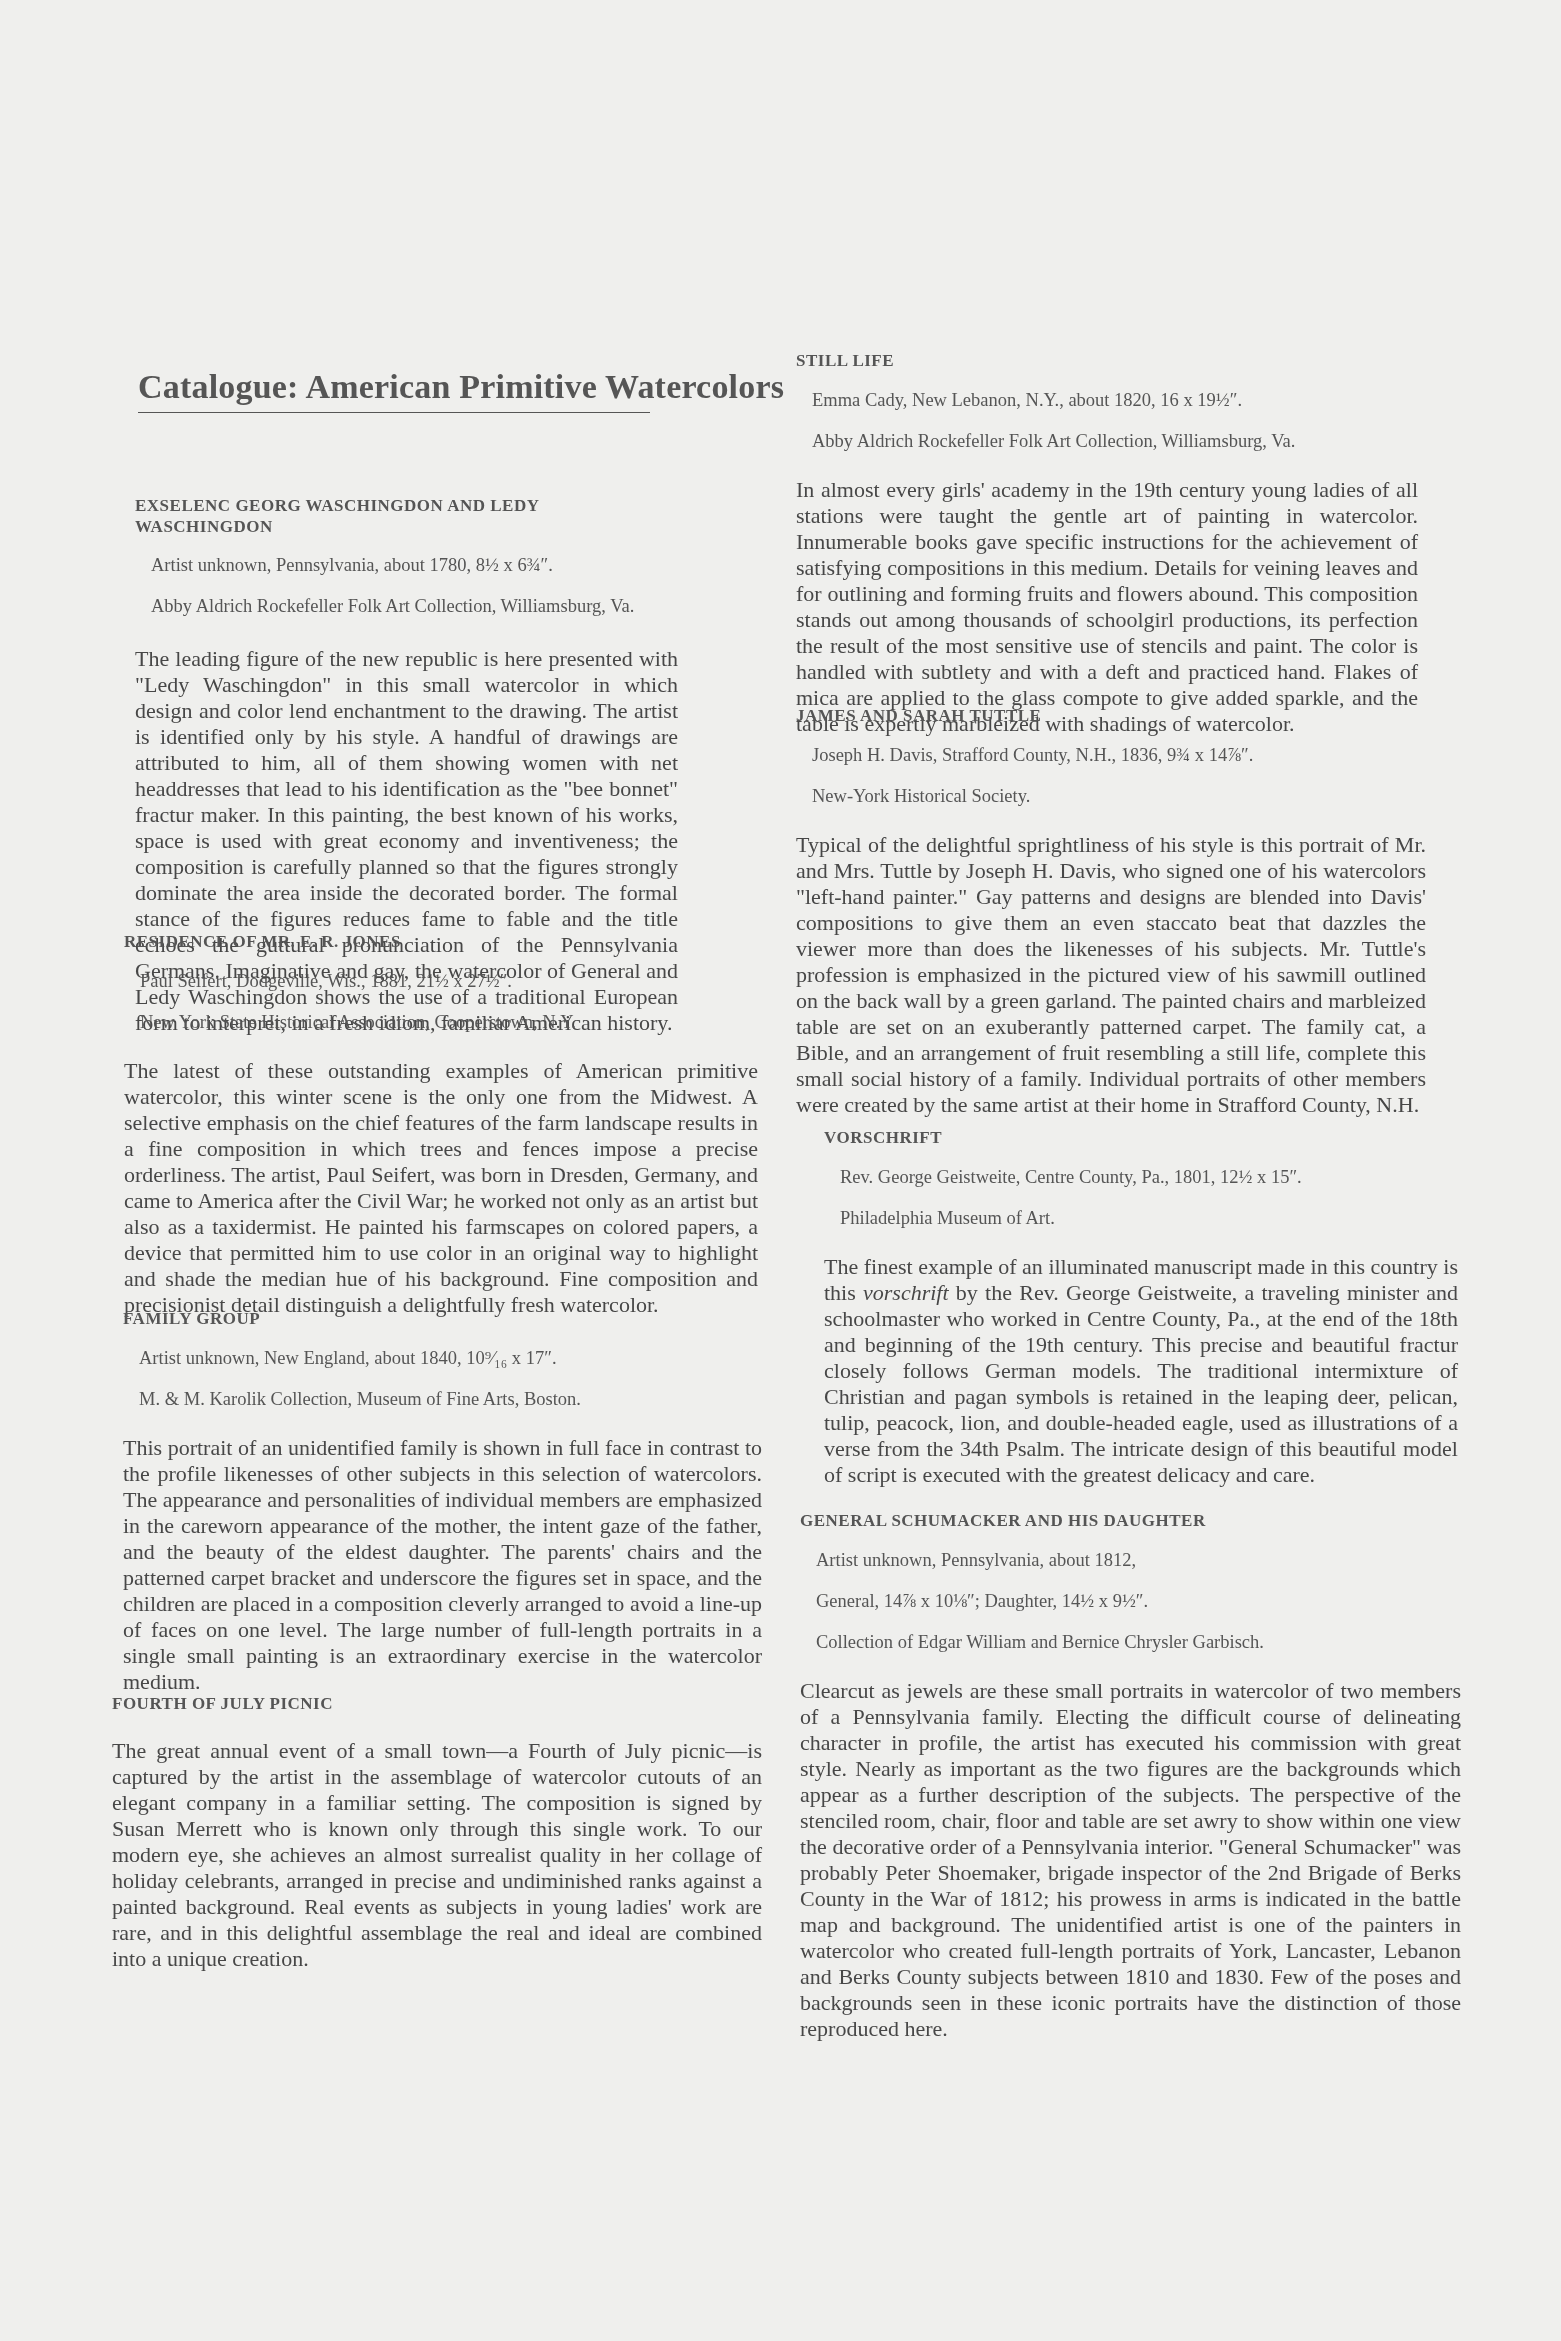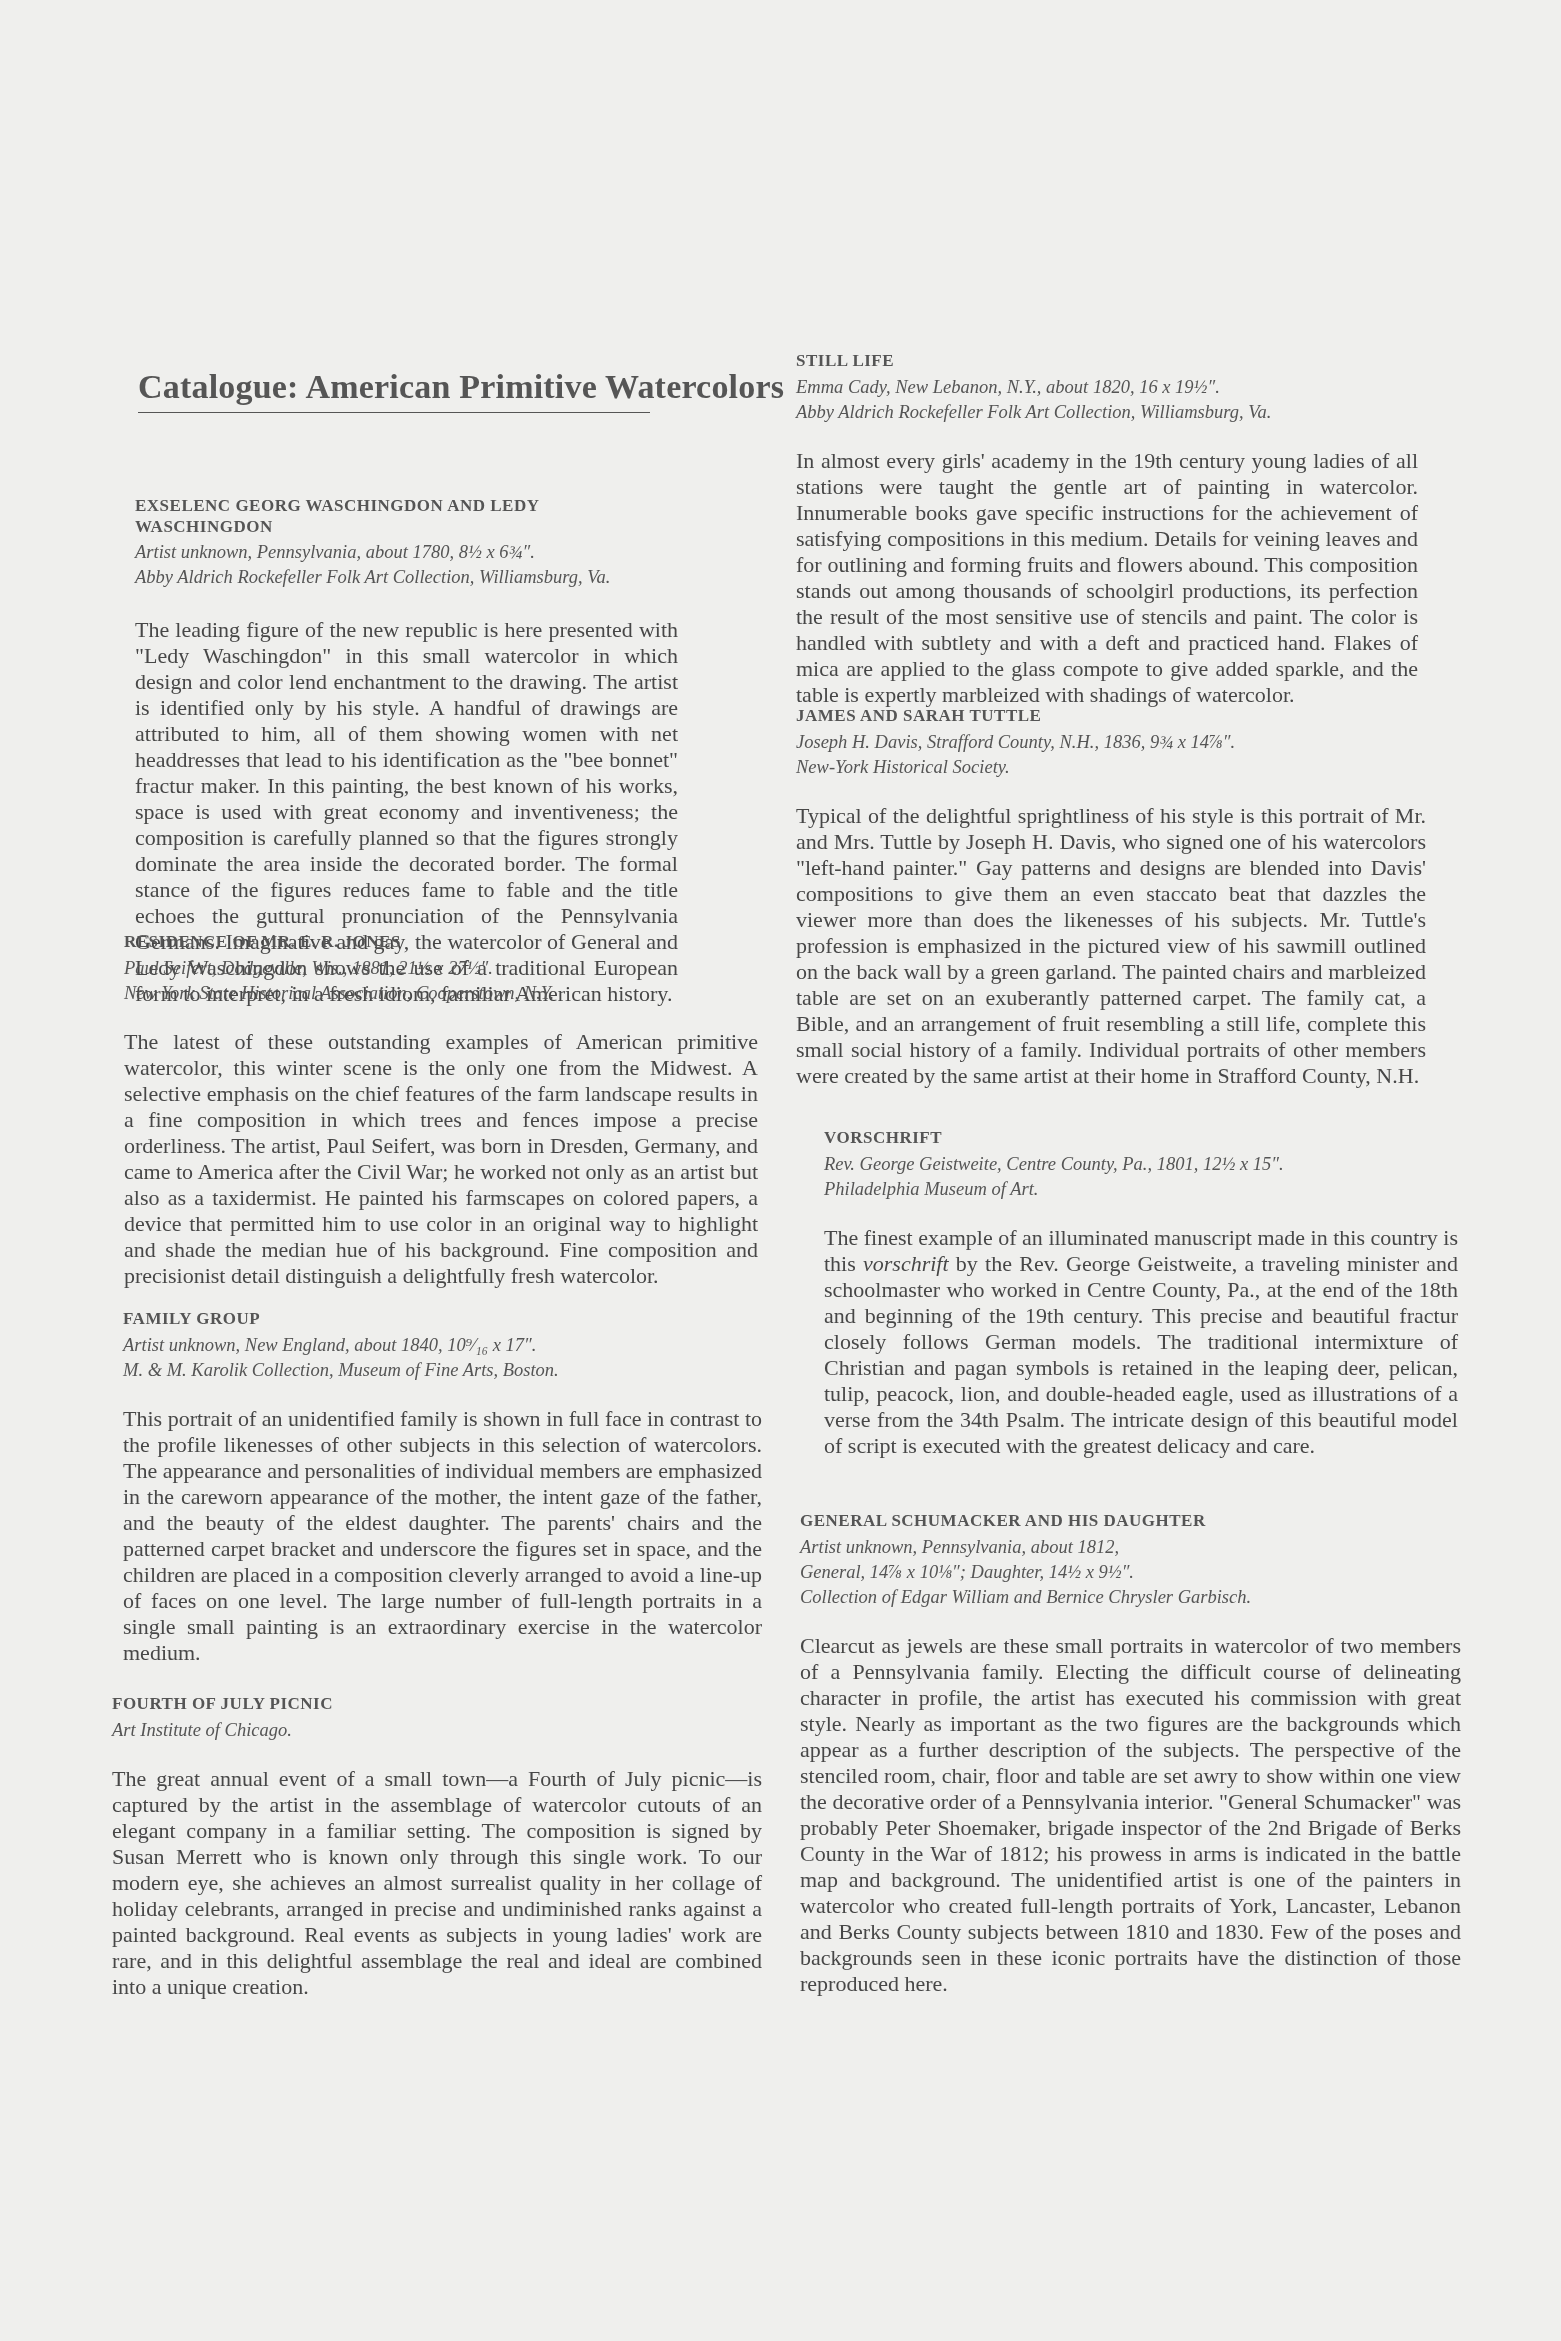--- a/index.html
+++ b/index.html
@@ -21,22 +21,22 @@
     width: 512px;
     white-space: nowrap;
   }
   .entry { position: absolute; }
   .entry-head {
     font-size: 17px; letter-spacing: 0.5px; color: #555;
     text-transform: uppercase;
     margin: 0 0 3.1px 0; line-height: 20.5px;
   }
   .meta {
-    font-style: italic; font-size: 18.5px; line-height: 25px; color: #555;
-    margin: 0;
+    font-size: 18.5px; line-height: 25px; color: #555;
+    margin: 16px;
   }
   .body-text {
     font-size: 22px; line-height: 26px; color: #474747;
     text-align: justify; margin: 23.6px 0 0 0;
     hyphens: manual;
   }
   .body-text em { font-style: italic; }
 </style>
 </head>
 <body>
@@ -59,21 +59,20 @@
 
 <section class="entry" style="left:123px; top:1309px; width:639px;">
   <h2 class="entry-head">Family Group</h2>
   <p class="meta">Artist unknown, New England, about 1840, 10⁹⁄₁₆ x 17″.</p>
   <p class="meta">M. &amp; M. Karolik Collection, Museum of Fine Arts, Boston.</p>
   <p class="body-text">This portrait of an unidentified family is shown in full face in contrast to the profile likenesses of other subjects in this selection of watercolors. The appearance and personalities of individual members are emphasized in the careworn appearance of the mother, the intent gaze of the father, and the beauty of the eldest daughter. The parents' chairs and the patterned carpet bracket and underscore the figures set in space, and the children are placed in a composition cleverly arranged to avoid a line-up of faces on one level. The large number of full-length portraits in a single small painting is an extraordinary exercise in the watercolor medium.</p>
 </section>
 
 <section class="entry" style="left:112px; top:1694px; width:650px;">
   <h2 class="entry-head">Fourth of July Picnic</h2>
-  <p class="meta">Art Institute of Chicago.</p>
   <p class="body-text">The great annual event of a small town—a Fourth of July picnic—is captured by the artist in the assemblage of watercolor cutouts of an elegant company in a familiar setting. The composition is signed by Susan Merrett who is known only through this single work. To our modern eye, she achieves an almost surrealist quality in her collage of holiday celebrants, arranged in precise and undiminished ranks against a painted background. Real events as subjects in young ladies' work are rare, and in this delightful assemblage the real and ideal are combined into a unique creation.</p>
 </section>
 
 <section class="entry" style="left:796px; top:351px; width:622px;">
   <h2 class="entry-head">Still Life</h2>
   <p class="meta">Emma Cady, New Lebanon, N.Y., about 1820, 16 x 19½″.</p>
   <p class="meta">Abby Aldrich Rockefeller Folk Art Collection, Williamsburg, Va.</p>
   <p class="body-text">In almost every girls' academy in the 19th century young ladies of all stations were taught the gentle art of painting in watercolor. Innumerable books gave specific instructions for the achievement of satisfying compositions in this medium. Details for veining leaves and for outlining and forming fruits and flowers abound. This composition stands out among thousands of schoolgirl productions, its perfection the result of the most sensitive use of stencils and paint. The color is handled with subtlety and with a deft and practiced hand. Flakes of mica are applied to the glass compote to give added sparkle, and the table is expertly marbleized with shadings of watercolor.</p>
 </section>
 

